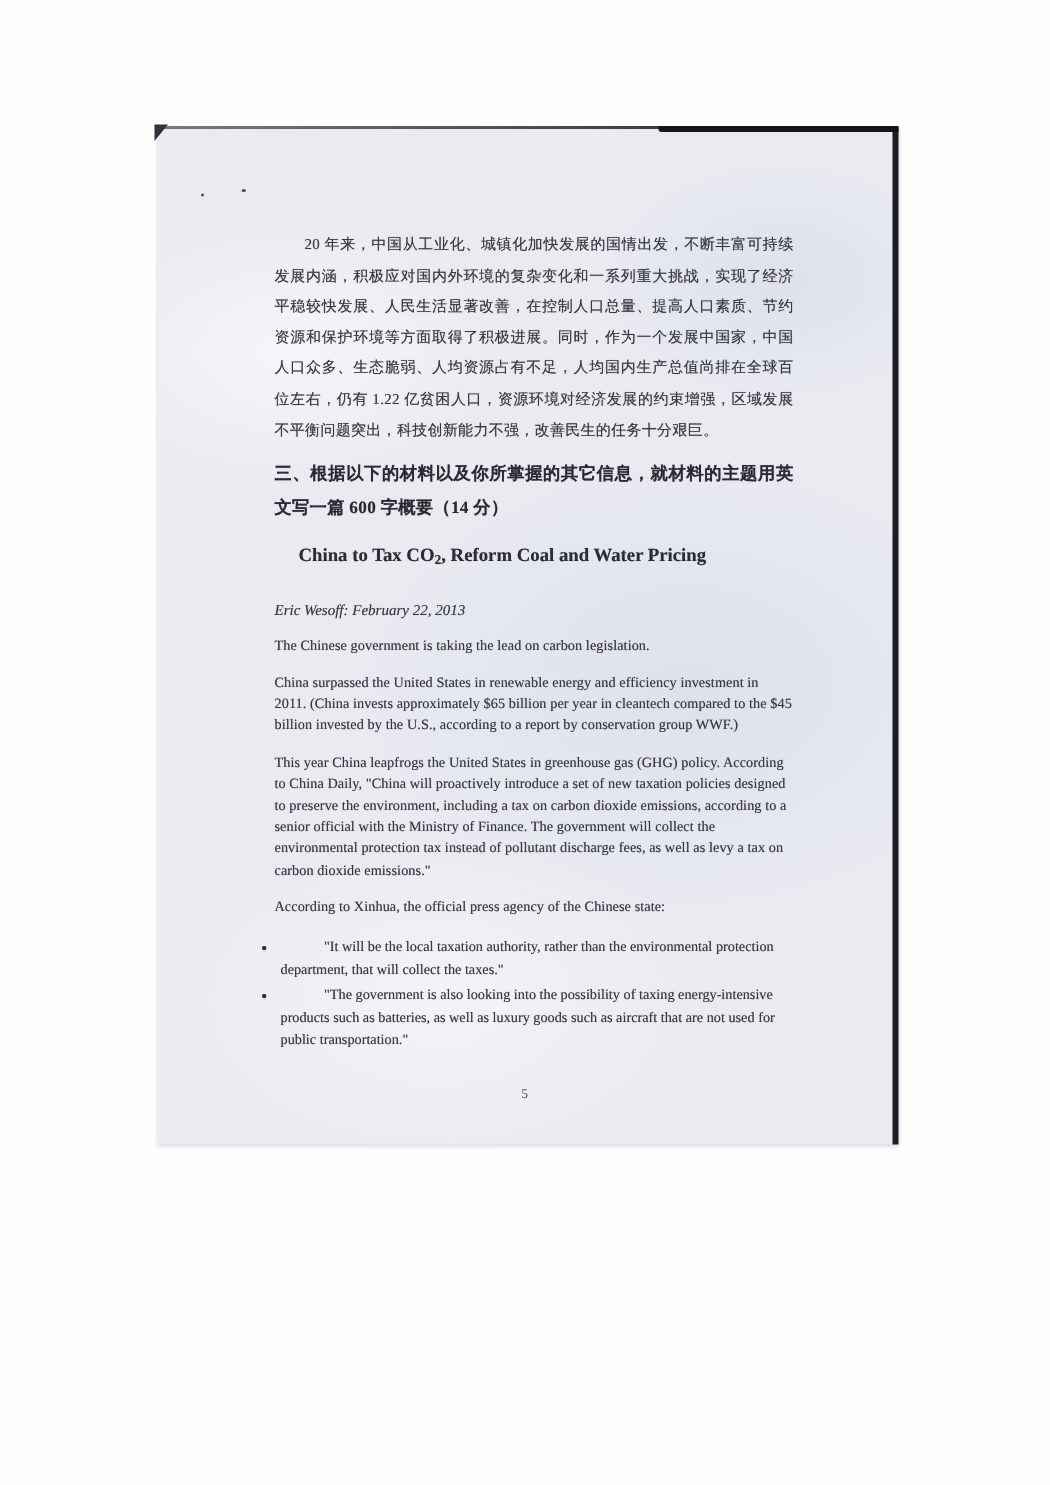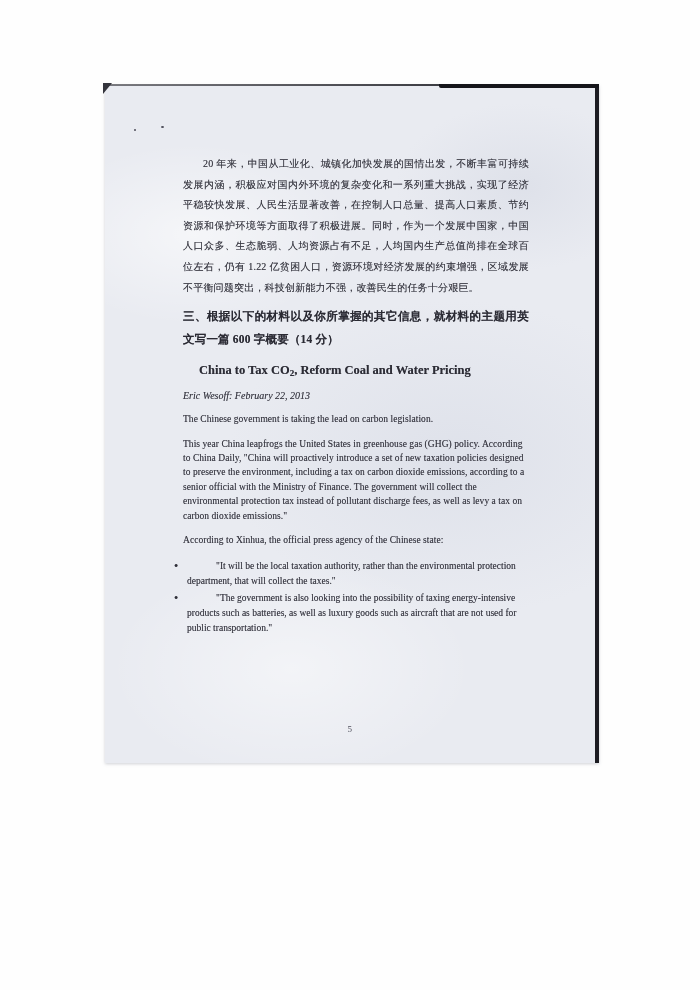--- a/index.html
+++ b/index.html
@@ -48,21 +48,21 @@
     text-align:justify;text-indent:2em;letter-spacing:.2px;color:#383841;
   }
   .h-zh3{
     margin:7px 0 0 0;font-size:11.5px;line-height:23px;font-weight:bold;
     text-align:justify;letter-spacing:.2px;color:#2a2a33;
   }
   .art-title{
     margin:12px 0 0 16px;font-size:12.5px;line-height:15px;font-weight:bold;color:#2c2c35;
   }
   .art-title .sub{font-size:9px;vertical-align:-2px;}
-  .byline{margin:8px 0 0 0;font-style:italic;font-size:10px;line-height:13px;color:#3a3a44;}
+  .byline{margin:20px 0 0 0;font-style:italic;font-size:10px;line-height:13px;color:#3a3a44;}
   .en{margin:10px 0 0 0;font-size:9.5px;line-height:14.4px;letter-spacing:.05px;color:#383842;}
   .bullets{margin:12px 0 0 0;padding:0;list-style:none;}
   .bullets li{
     position:relative;margin:0 0 2px 0;padding-left:4px;text-indent:29px;
     font-size:9.5px;line-height:15px;color:#383842;
   }
   .bullets li::before{
     content:"\2022";position:absolute;left:-9px;top:0;
     text-indent:0;font-size:12px;color:#2f2f38;
   }
@@ -84,20 +84,21 @@
   <div class="content">
     <p class="zh-body">20 年来，中国从工业化、城镇化加快发展的国情出发，不断丰富可持续发展内涵，积极应对国内外环境的复杂变化和一系列重大挑战，实现了经济平稳较快发展、人民生活显著改善，在控制人口总量、提高人口素质、节约资源和保护环境等方面取得了积极进展。同时，作为一个发展中国家，中国人口众多、生态脆弱、人均资源占有不足，人均国内生产总值尚排在全球百位左右，仍有 1.22 亿贫困人口，资源环境对经济发展的约束增强，区域发展不平衡问题突出，科技创新能力不强，改善民生的任务十分艰巨。</p>
 
     <h2 class="h-zh3">三、根据以下的材料以及你所掌握的其它信息，就材料的主题用英文写一篇 600 字概要（14 分）</h2>
 
     <h3 class="art-title"><span>China to Tax CO</span><span class="sub">2</span><span>, Reform Coal and Water Pricing</span></h3>
 
     <p class="byline">Eric Wesoff: February 22, 2013</p>
 
     <p class="en">The Chinese government is taking the lead on carbon legislation.</p>
+    <p class="en">China surpassed the United States in renewable energy and efficiency investment in 2011. (China invests approximately $65 billion per year in cleantech compared to the $45 billion invested by the U.S., according to a report by conservation group WWF.)</p>
     <p class="en">This year China leapfrogs the United States in greenhouse gas (GHG) policy. According to China Daily, "China will proactively introduce a set of new taxation policies designed to preserve the environment, including a tax on carbon dioxide emissions, according to a senior official with the Ministry of Finance. The government will collect the environmental protection tax instead of pollutant discharge fees, as well as levy a tax on carbon dioxide emissions."</p>
     <p class="en">According to Xinhua, the official press agency of the Chinese state:</p>
 
     <ul class="bullets">
       <li>"It will be the local taxation authority, rather than the environmental protection department, that will collect the taxes."</li>
       <li>"The government is also looking into the possibility of taxing energy-intensive products such as batteries, as well as luxury goods such as aircraft that are not used for public transportation."</li>
     </ul>
   </div>
 
   <div class="pagenum">5</div>

